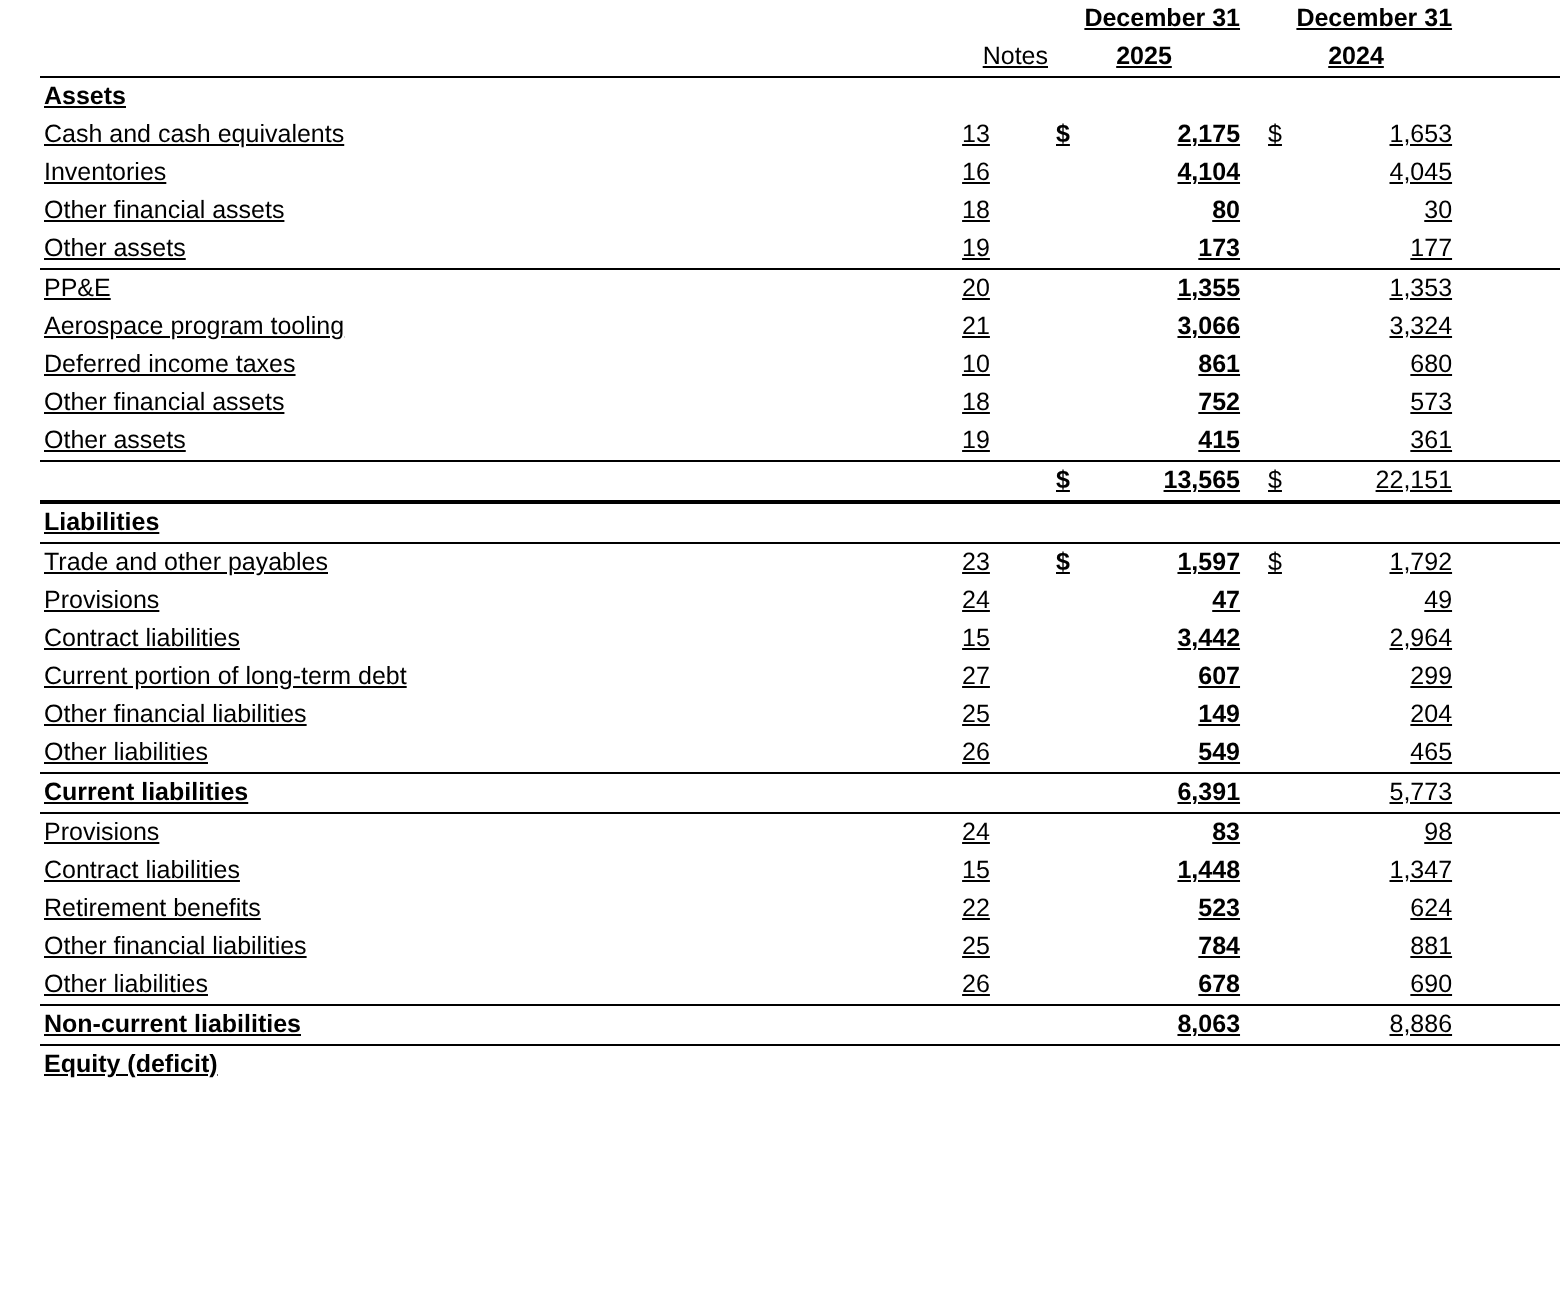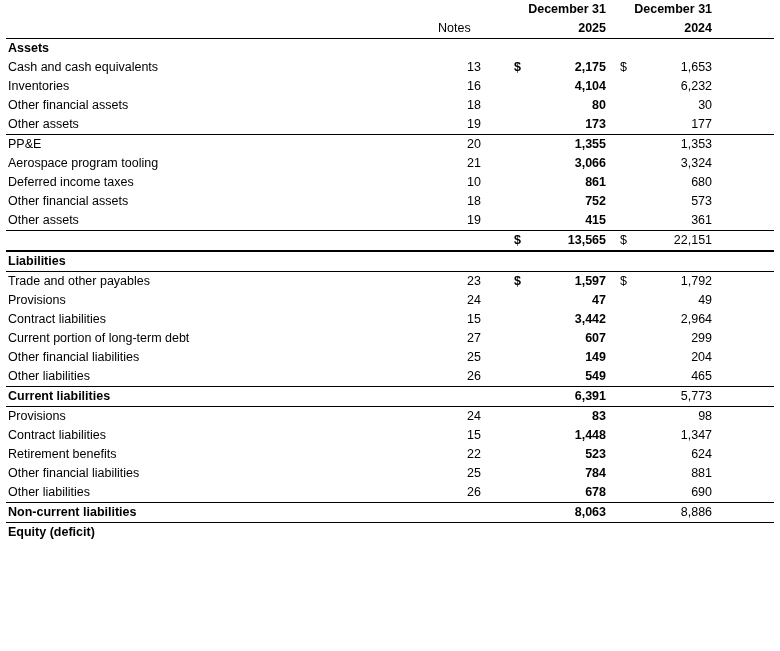--- a/index.html
+++ b/index.html
@@ -13,21 +13,22 @@
     font-family: "Liberation Sans", sans-serif;
     font-size: 12.5px;
     color: #000000;
     overflow: hidden;
   }
   #sheet {
     position: relative;
     width: 780px;
     height: 651px;
     box-sizing: border-box;
-    padding: 0 8px 0 6px;
+    padding: 0 8px 0 20px;
+    text-decoration: underline;
   }
   table.bs {
     width: 768px;
     border-collapse: collapse;
     table-layout: fixed;
   }
   table.bs td {
     padding: 0;
     height: 19px;
     line-height: 19px;
@@ -58,26 +59,26 @@
     padding-right: 10px !important;
   }
   .hdr-top td.spanhead {
     text-align: right;
     padding-right: 10px !important;
   }
   .hdr-second td {
     height: 18px;
     line-height: 18px;
     font-weight: bold;
-    text-align: right;
+    text-align: center;
     padding-right: 10px !important;
   }
   .hdr-second td.notes-h {
     font-weight: normal;
-    text-align: left;
+    text-align: right;
     padding-right: 0 !important;
   }
 
   
   .rule-thin td { border-bottom: 1px solid #000; }
   .bot-thick td { border-bottom: 2px solid #000; }
 
   tr.section-head td { font-weight: bold; margin-top: 16px; }
 </style>
 </head>
@@ -129,21 +130,21 @@
         <td class="cur">$</td>
         <td class="val">1,653</td>
         <td></td>
       </tr>
       <tr>
         <td class="lbl">Inventories</td>
         <td class="notes">16</td>
         <td class="cur b"></td>
         <td class="val b">4,104</td>
         <td class="cur"></td>
-        <td class="val">6,232</td>
+        <td class="val">4,045</td>
         <td></td>
       </tr>
       <tr>
         <td class="lbl">Other financial assets</td>
         <td class="notes">18</td>
         <td class="cur b"></td>
         <td class="val b">80</td>
         <td class="cur"></td>
         <td class="val">30</td>
         <td></td>

